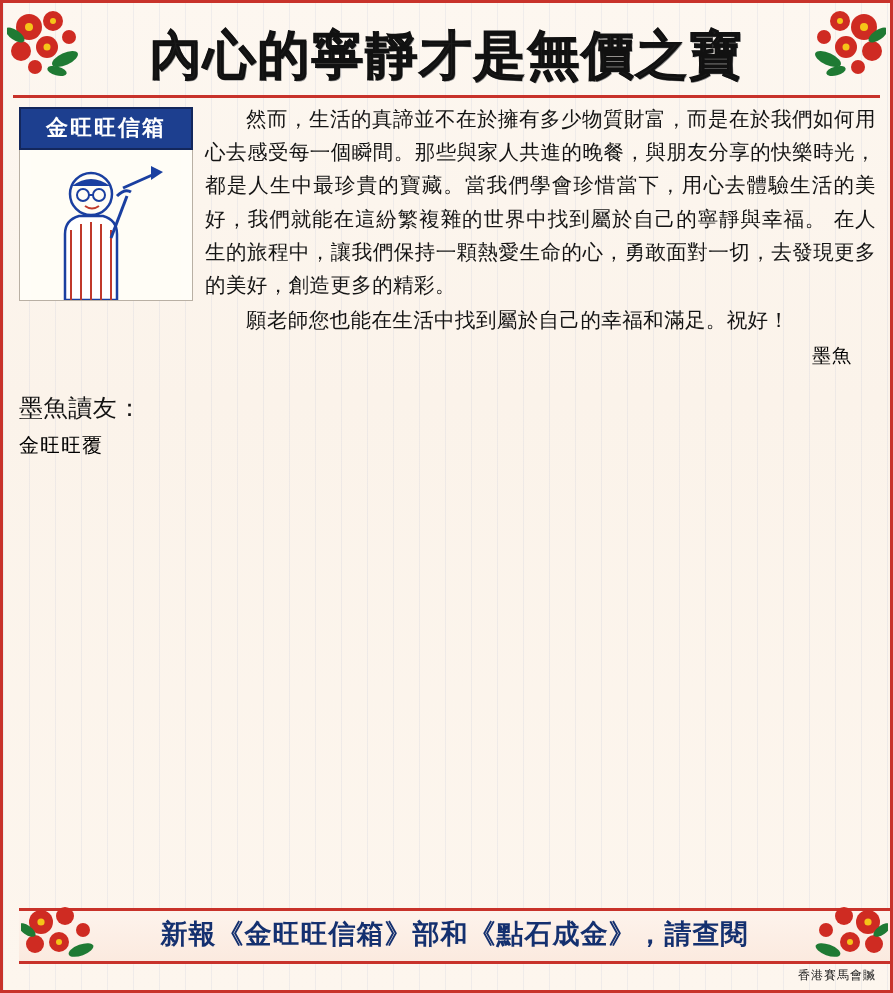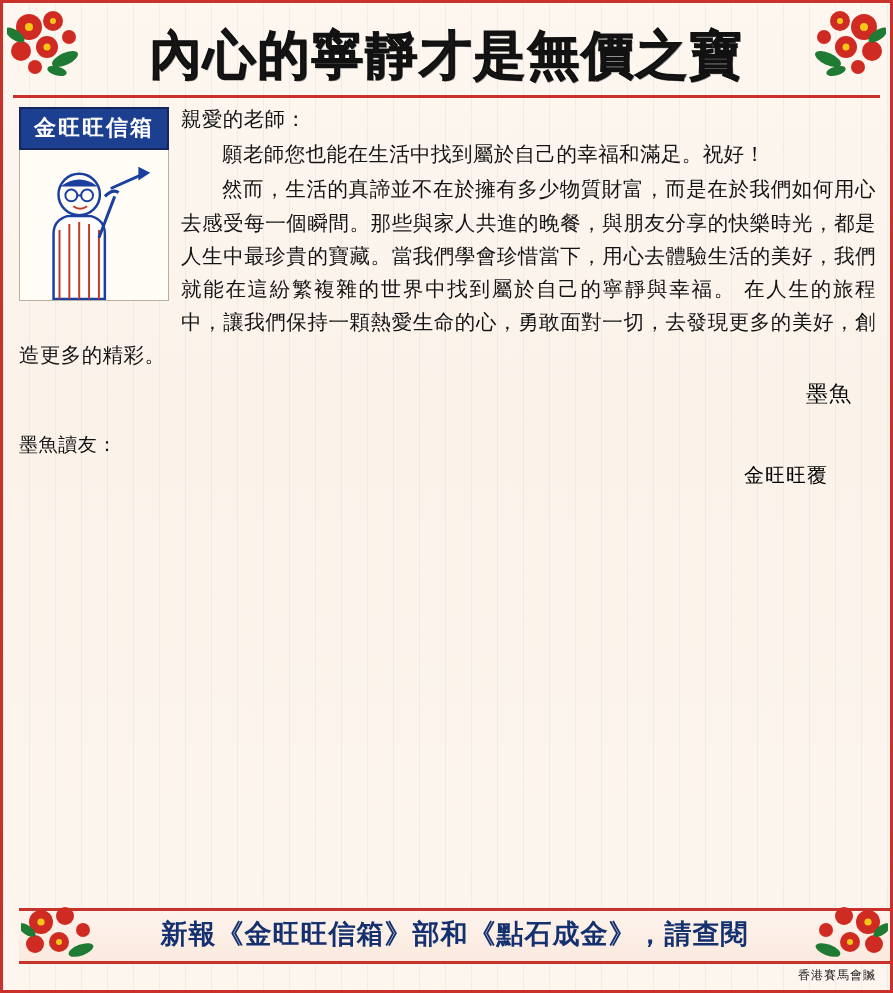--- a/index.html
+++ b/index.html
@@ -50,21 +50,21 @@
   .corner.tr{right:4px;top:4px;transform:scaleX(-1);}
   .hr-red{
     position:absolute;left:10px;right:10px;top:92px;height:3px;background:#c8322a;
   }
   
   .content{
     position:absolute;left:16px;right:14px;top:100px;bottom:92px;
   }
   .mailbox{
     float:left;
-    width:150px;
+    width:174px;
     margin:4px 12px 16px 0;
   }
   .mailbox-label{
     background:#1d3f8f;
     color:#fff;
     font-family:"DejaVu Serif",serif;
     font-weight:bold;
     font-size:22px;
     text-align:center;
     padding:4px 2px 5px;
@@ -86,38 +86,37 @@
     font-size:20.5px;
     line-height:1.62;
     text-align:justify;
     letter-spacing:0.4px;
   }
   .letter p{margin:0 0 2px 0;}
   .indent{text-indent:2em;}
   .sign{
     text-align:right;
     font-family:"DejaVu Serif",serif;
-    font-size:22px;
+    font-size:19px;
     margin:6px 24px 4px 0;
     letter-spacing:1px;
   }
   .reply{
     clear:both;
     font-family:"DejaVu Serif",serif;
-    font-size:19px;
+    font-size:24px;
     line-height:1.72;
     text-align:justify;
     letter-spacing:0.6px;
     color:#111;
     margin-top:19px;
   }
   .reply p{margin:0;}
   .reply .indent{text-indent:2em;}
   .sign2{
-    text-align:right;
     font-family:"DejaVu Serif",serif;
     font-size:20px;
     margin:2px 48px 0 0;
     letter-spacing:1px;
   }
   
   .footer{
     position:absolute;left:16px;right:0;bottom:0;height:92px;
   }
   .footer-band{
@@ -246,23 +245,22 @@
             <line x1="80" y1="80" x2="80" y2="150"></line>
           </g>
 
           <path d="M80 88 L96 46" stroke="#1a3fa0" stroke-width="3" fill="none"></path>
           <path d="M86 46 q8 -8 14 -4" stroke="#1a3fa0" stroke-width="3" fill="none"></path>
         </svg>
       </div>
     </div>
 
     <div class="letter">
-      <p>親愛的老師：</p>
+      <p class="indent">然而，生活的真諦並不在於擁有多少物質財富，而是在於我們如何用心去感受每一個瞬間。那些與家人共進的晚餐，與朋友分享的快樂時光，都是人生中最珍貴的寶藏。當我們學會珍惜當下，用心去體驗生活的美好，我們就能在這紛繁複雜的世界中找到屬於自己的寧靜與幸福。 在人生的旅程中，讓我們保持一顆熱愛生命的心，勇敢面對一切，去發現更多的美好，創造更多的精彩。</p>
       <p class="indent">願老師您也能在生活中找到屬於自己的幸福和滿足。祝好！</p>
-      <p class="indent">然而，生活的真諦並不在於擁有多少物質財富，而是在於我們如何用心去感受每一個瞬間。那些與家人共進的晚餐，與朋友分享的快樂時光，都是人生中最珍貴的寶藏。當我們學會珍惜當下，用心去體驗生活的美好，我們就能在這紛繁複雜的世界中找到屬於自己的寧靜與幸福。 在人生的旅程中，讓我們保持一顆熱愛生命的心，勇敢面對一切，去發現更多的美好，創造更多的精彩。</p>
     </div>
 
     <div class="sign">墨魚</div>
 
     <div class="reply">
       <p>墨魚讀友：</p>
     </div>
     <div class="sign2">金旺旺覆</div>
   </div>
 

